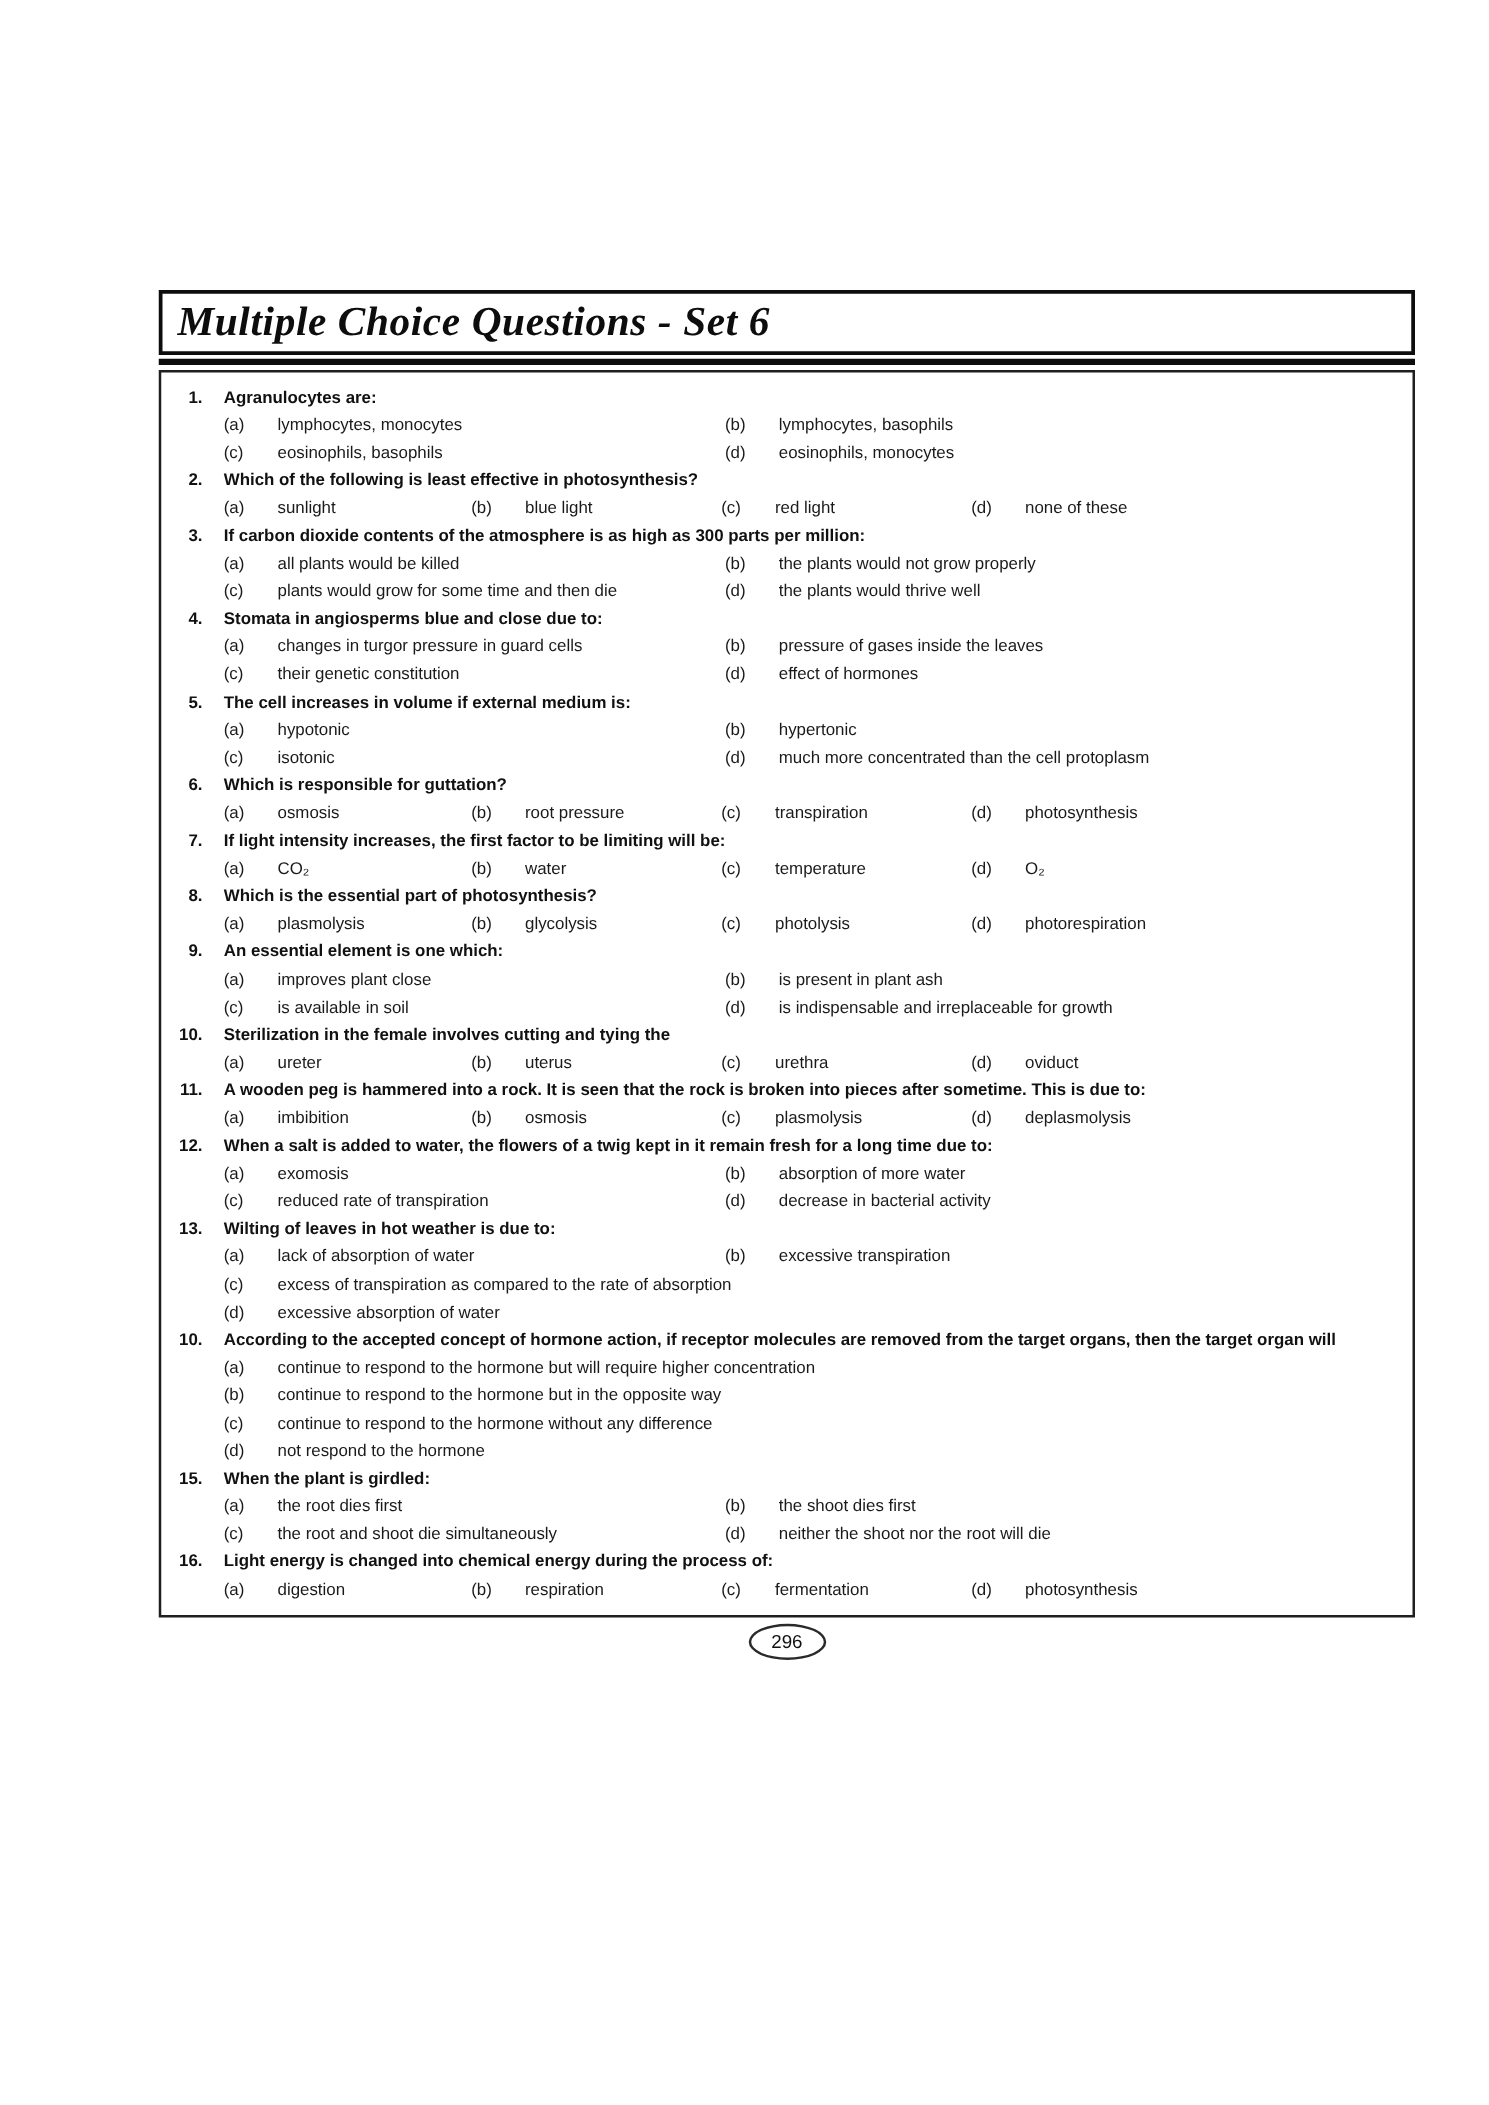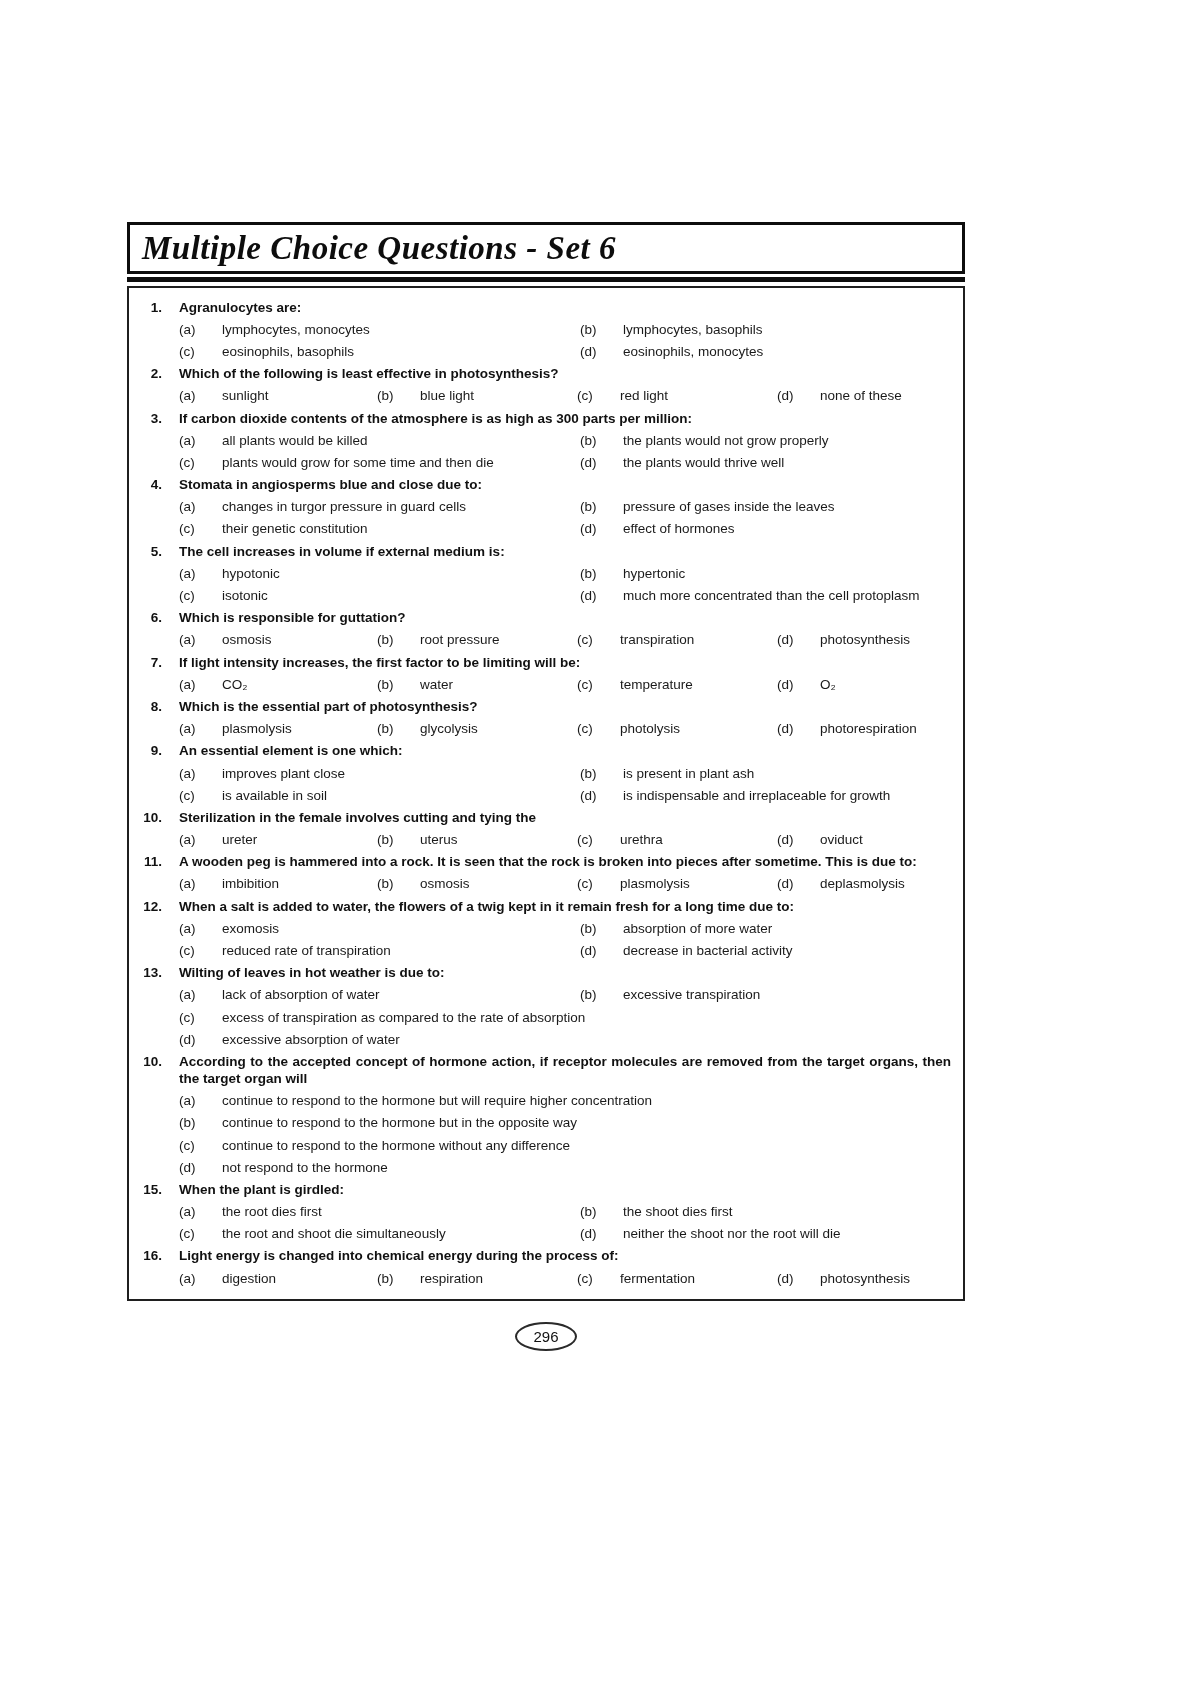--- a/index.html
+++ b/index.html
@@ -11,22 +11,22 @@
   .page {
     position: relative;
     width: 1191px;
     height: 1684px;
     background: #ffffff;
     overflow: hidden;
   }
   .sheet {
     position: absolute;
     left: 127px;
-    top: 222px;
-    width: 838px;
+    top: 232px;
+    width: 1005px;
   }
   .title-box {
     border: 3px solid #0d0d0d;
     height: 52px;
     display: flex;
     align-items: center;
     padding-left: 12px;
     background: #ffffff;
   }
   .title {
@@ -86,21 +86,21 @@
   }
   .opt-label {
     width: 43px;
     flex-shrink: 0;
   }
   .opt-text {
     flex: 1;
     padding-right: 6px;
   }
   .page-number-wrap {
-    margin-top: 21px;
+    margin-top: 5px;
     display: flex;
     justify-content: center;
   }
   .page-number {
     min-width: 62px;
     border: 2px solid #2a2a2a;
     border-radius: 50%;
     padding: 4px 14px;
     text-align: center;
     font-size: 15px;

